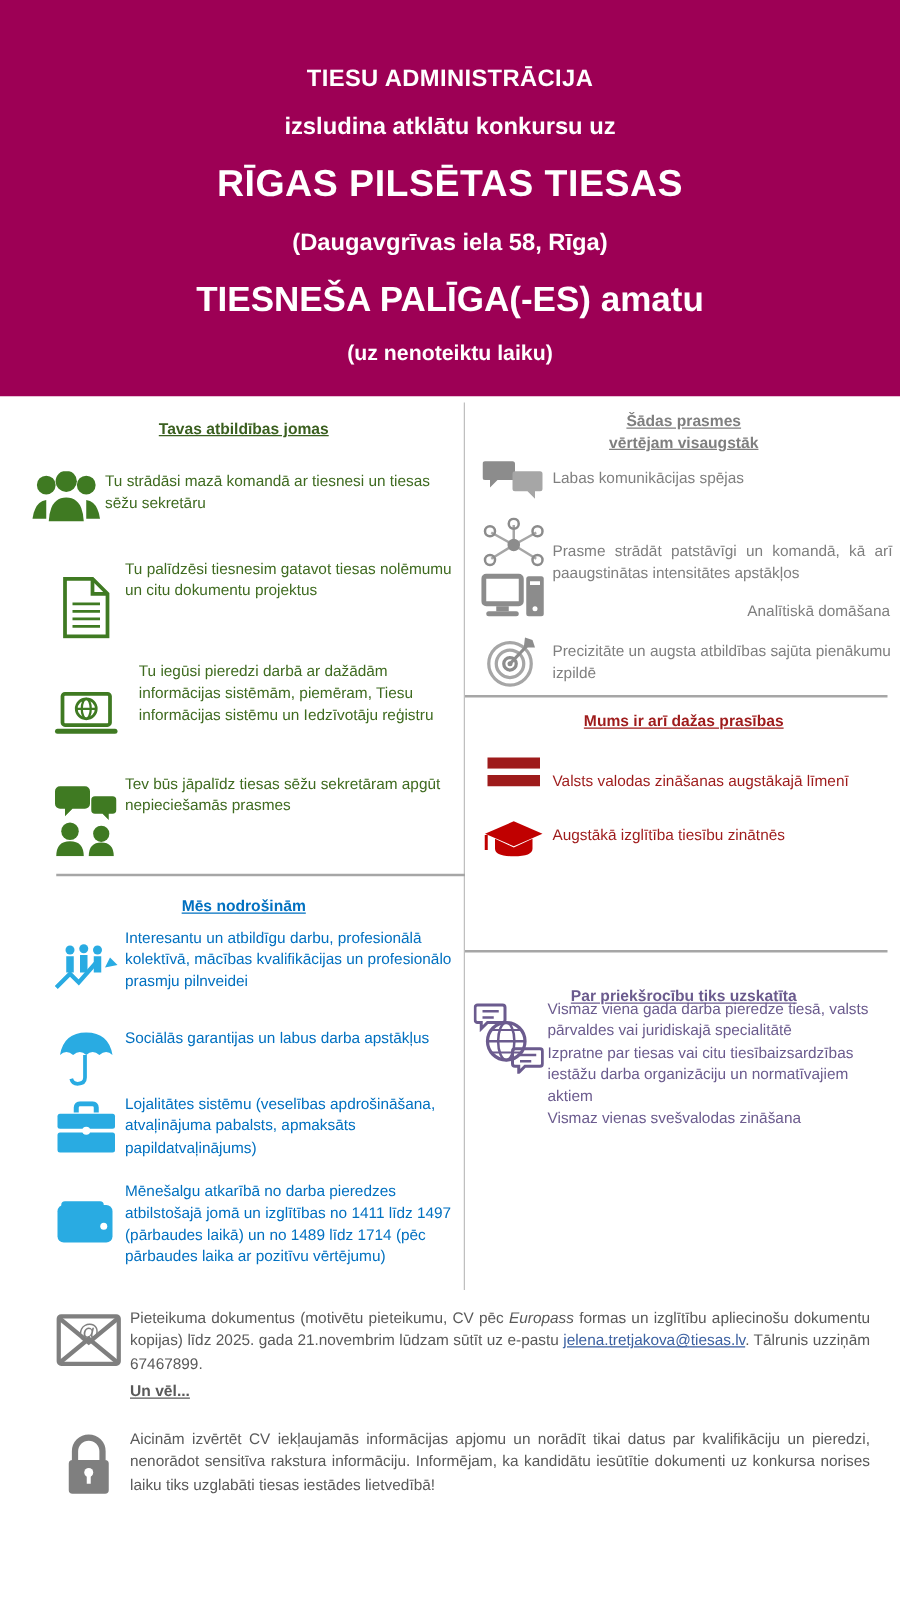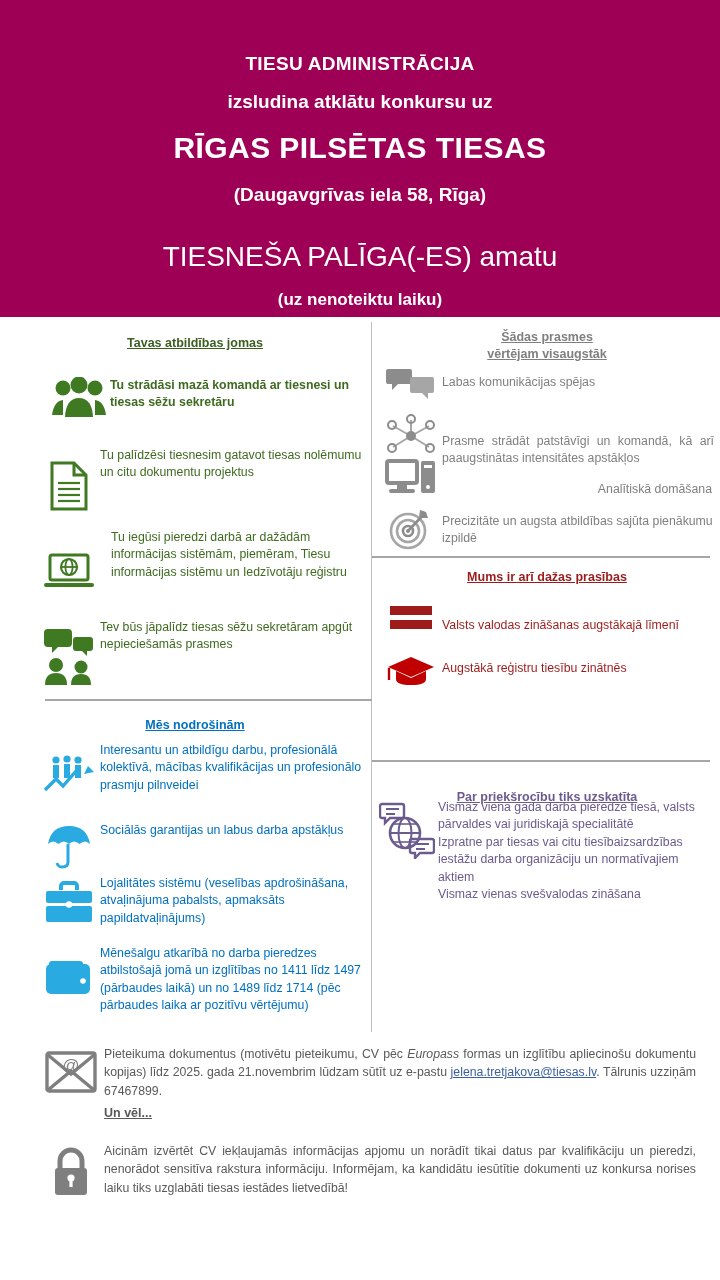--- a/index.html
+++ b/index.html
@@ -19,21 +19,21 @@
     color: #ffffff;
     display: flex; flex-direction: column;
     align-items: center; justify-content: flex-start;
     padding-top: 52px;
     text-align: center;
   }
   .h-l1 { font-size: 19px; font-weight: bold; letter-spacing: .3px; line-height: 1.25; }
   .h-l2 { font-size: 19px; font-weight: bold; margin-top: 14px; line-height: 1.25; }
   .h-l3 { font-size: 30px; font-weight: bold; margin-top: 16px; line-height: 1.2; letter-spacing: .4px; }
   .h-l4 { font-size: 19px; font-weight: bold; margin-top: 17px; line-height: 1.25; }
-  .h-l5 { font-size: 28px; font-weight: normal; margin-top: 34px; line-height: 1.2; }
+  .h-l5 { font-size: 28px; font-weight: bold; margin-top: 17px; line-height: 1.2; }
   .h-l6 { font-size: 17px; font-weight: bold; margin-top: 15px; line-height: 1.25; }
 
   
   .body-wrap { position: absolute; left: 0; top: 317px; width: 720px; height: 720px; }
 
   .col-left  { position: absolute; left: 0;   top: 0; width: 372px; height: 720px; }
   .col-right { position: absolute; left: 372px; top: 0; width: 348px; height: 720px; }
 
   .vdiv {
     position: absolute; left: 371px; top: 5px;
@@ -87,21 +87,21 @@
   </div>
 
   <div class="body-wrap">
 
     <div class="vdiv"></div>
 
     <div class="col-left">
 
       <div class="sect-title c-greenh" style="position:absolute;left:45px;top:18px;width:300px;">Tavas atbildības jomas</div>
 
-      <div class="row" style="left:48px; top:60px; width:330px;font-weight:bold;">
+      <div class="row" style="left:22px; top:60px; width:330px;">
         <div class="ico" style="width:62px;">
           <svg width="56" height="42" viewBox="0 0 56 42">
             <circle cx="12" cy="11" r="7.5" fill="#3f7a22"></circle>
             <circle cx="28" cy="8" r="8.5" fill="#3f7a22"></circle>
             <circle cx="44" cy="11" r="7.5" fill="#3f7a22"></circle>
             <path d="M1 38 q2-14 11-15 l0 15z" fill="#3f7a22"></path>
             <path d="M55 38 q-2-14-11-15 l0 15z" fill="#3f7a22"></path>
             <path d="M14 40 q1-19 14-19 q13 0 14 19 z" fill="#3f7a22"></path>
           </svg>
         </div>
@@ -288,21 +288,21 @@
       </div>
 
       <div class="row" style="left:8px; top:335px; width:340px;">
         <div class="ico" style="width:62px; padding-top:2px;">
           <svg width="50" height="38" viewBox="0 0 50 38">
             <path d="M25 3 L48 13 L25 23 L2 13 Z" fill="#c00000"></path>
             <path d="M10 17 v8 q0 6 15 6 q15 0 15 -6 v-8 l-15 7 z" fill="#c00000"></path>
             <path d="M3 14 v12" stroke="#c00000" stroke-width="2.4" fill="none"></path>
           </svg>
         </div>
-        <div class="txt c-red" style="width:268px;padding-top:8px;"> Augstākā reģistru tiesību zinātnēs</div>
+        <div class="txt c-red" style="width:268px;padding-top:8px;"> Augstākā izglītība tiesību zinātnēs</div>
       </div>
 
       <div class="hr-line" style="left:0px; top:443px; width:338px;"></div>
 
       <div class="sect-title c-purple" style="position:absolute;left:20px;top:472px;width:310px;">Par priekšrocību tiks uzskatīta</div>
 
       <div class="row" style="left:4px; top:482px; width:344px;">
         <div class="ico" style="width:62px; padding-top:2px;">
           <svg width="56" height="58" viewBox="0 0 56 58">
             <path d="M3 3 h20 a2 2 0 0 1 2 2 v10 a2 2 0 0 1 -2 2 h-12 l-5 5 v-5 h-3 a2 2 0 0 1 -2 -2 v-10 a2 2 0 0 1 2 -2z" fill="none" stroke="#6b5b8e" stroke-width="2.4"></path>

